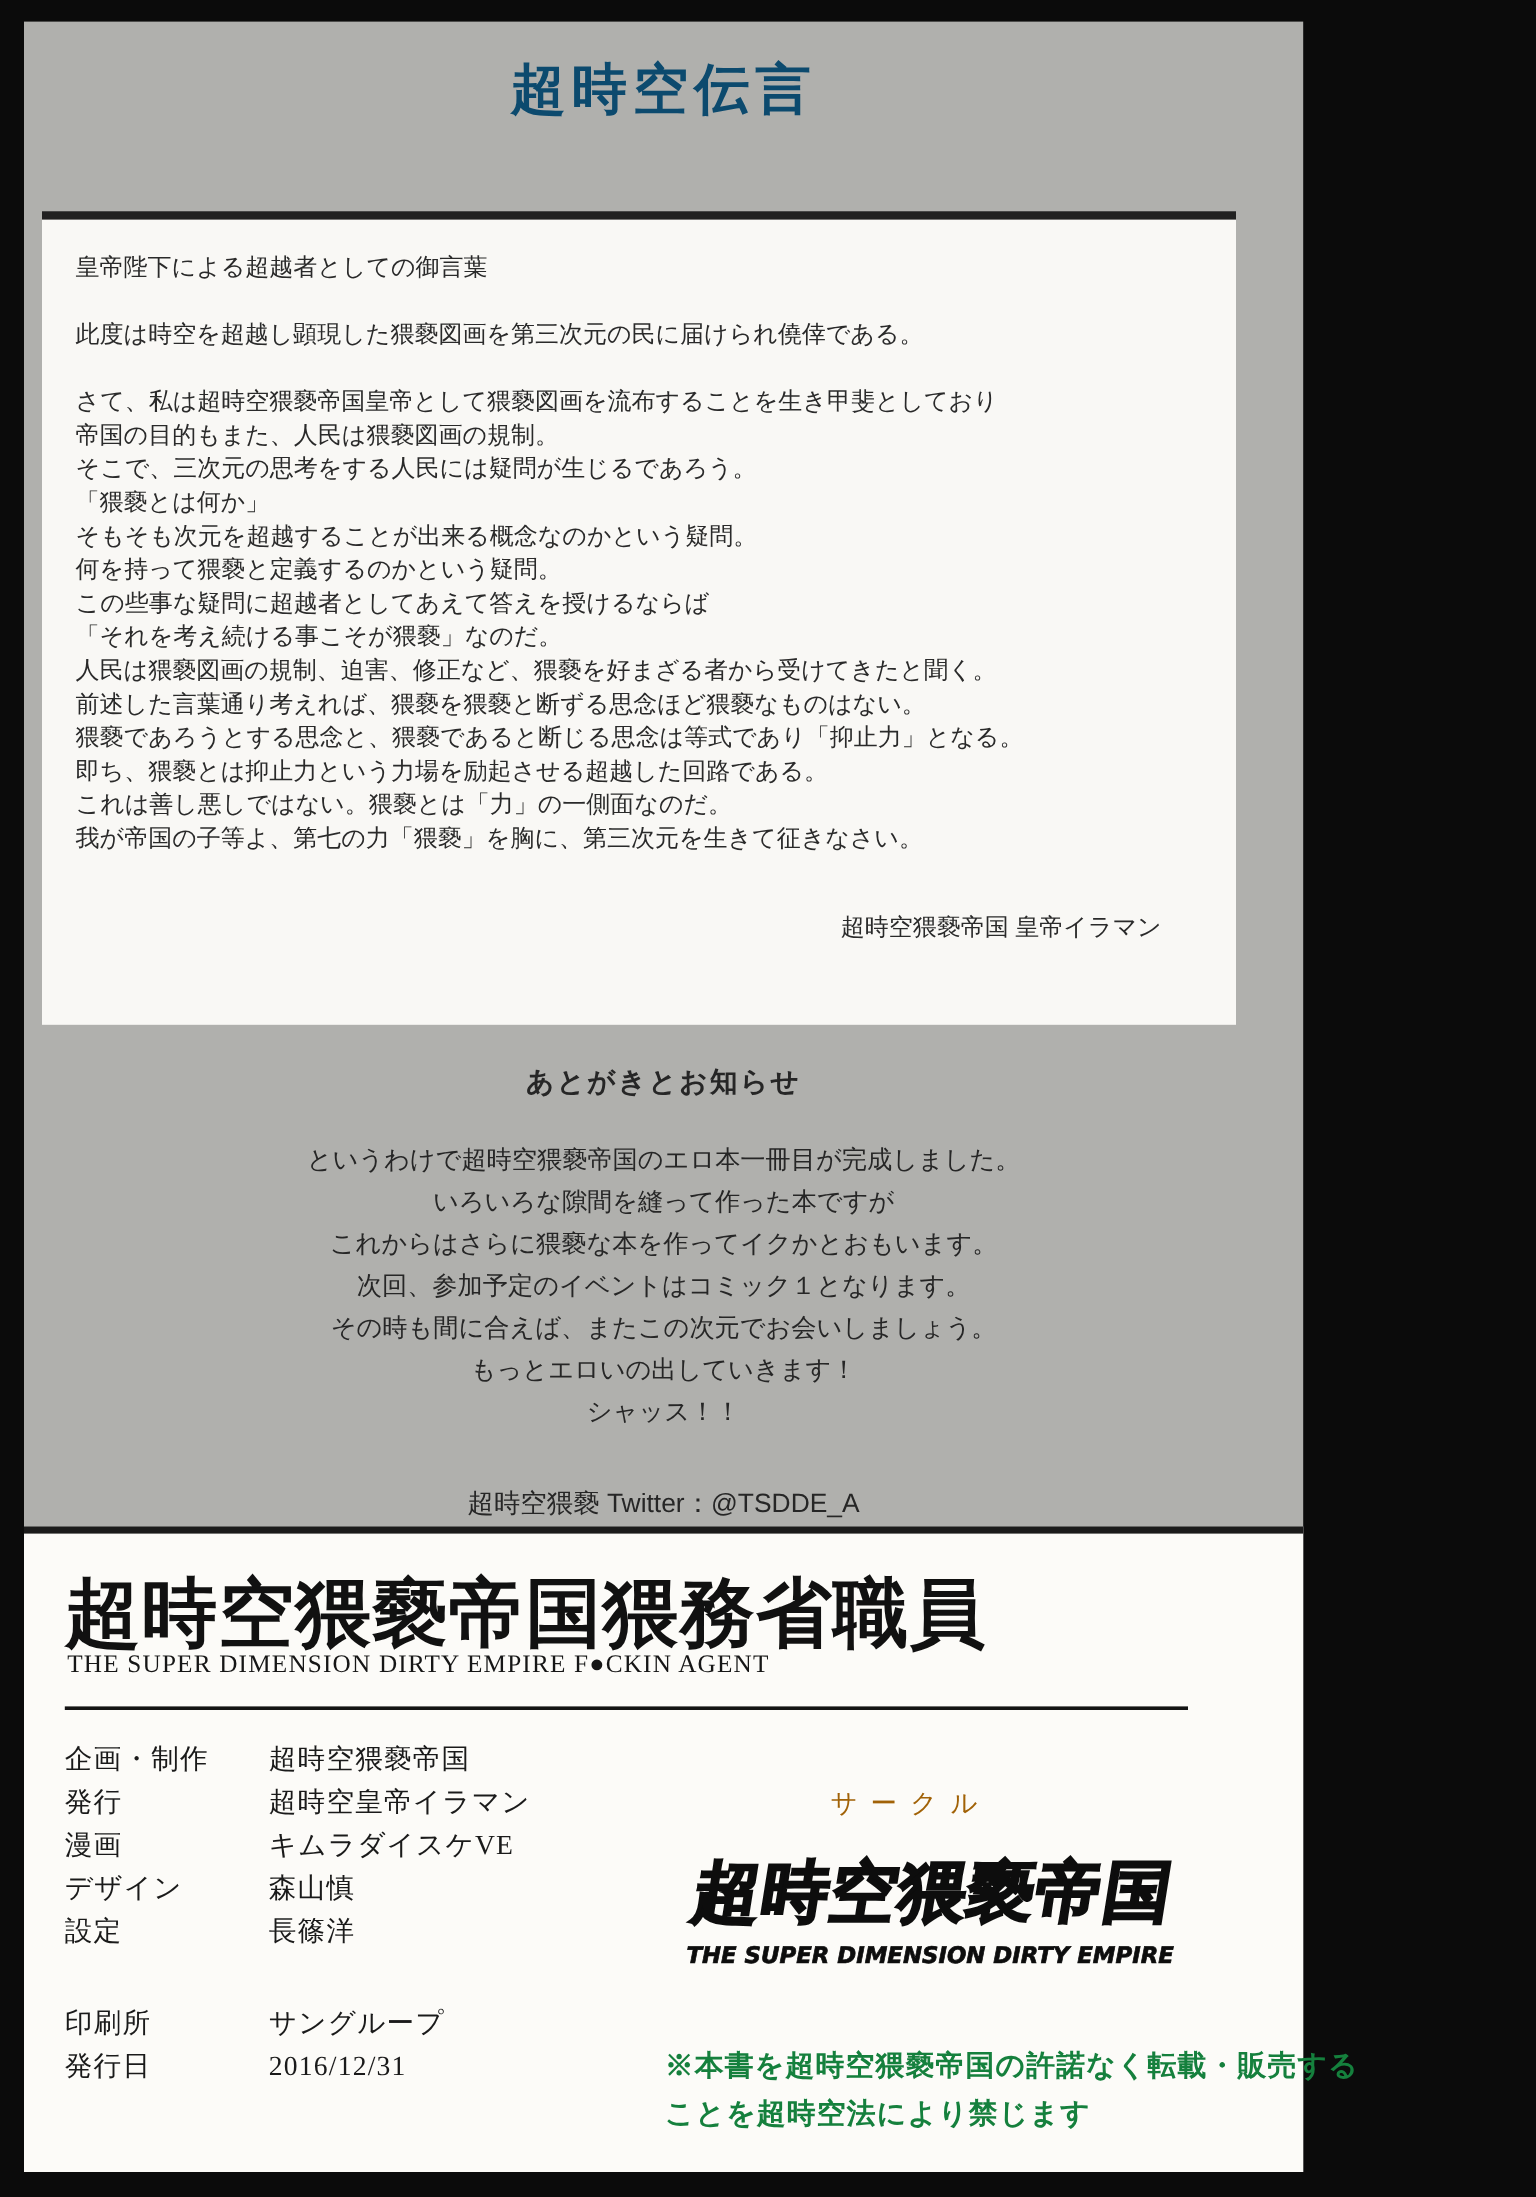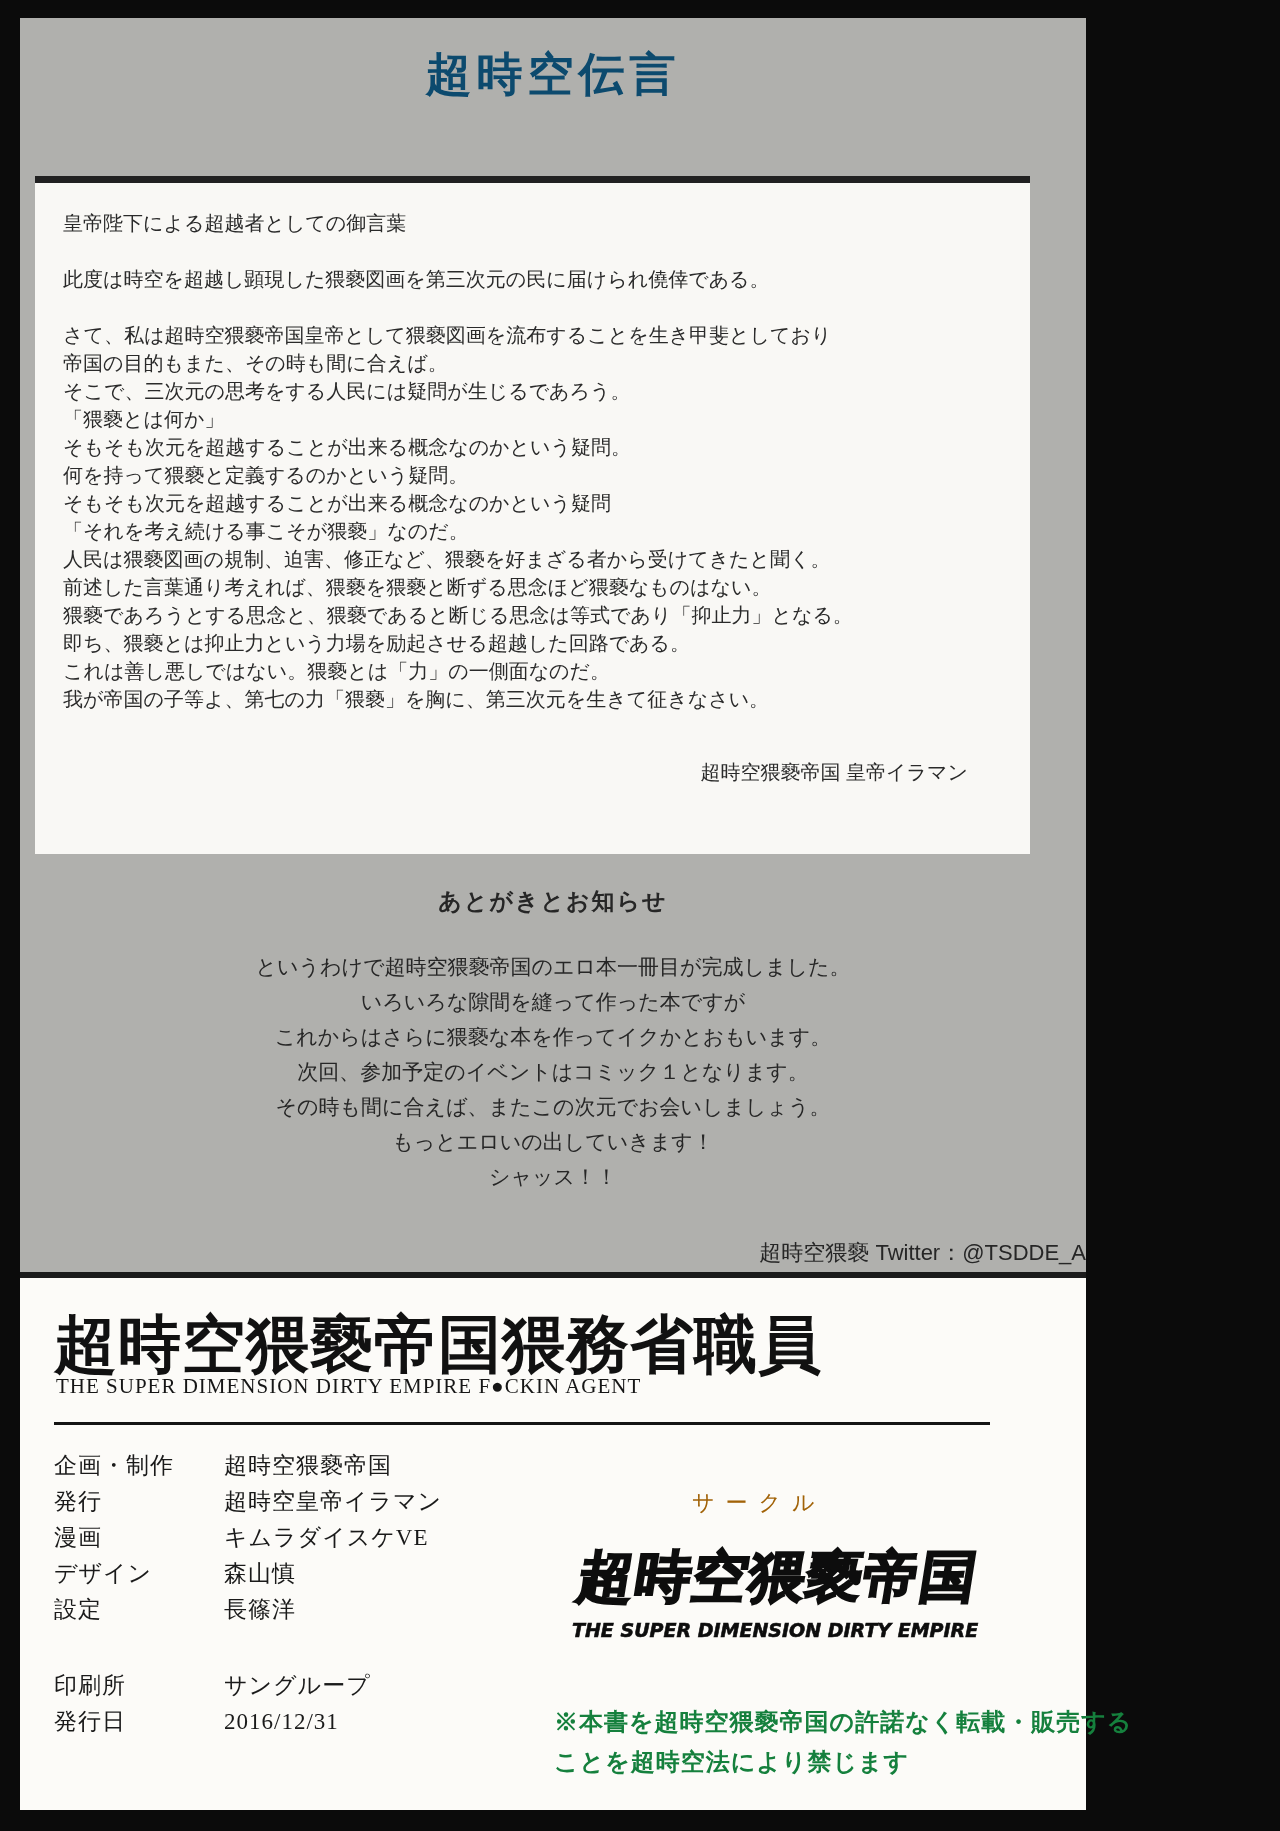--- a/index.html
+++ b/index.html
@@ -18,21 +18,21 @@
                padding:26px 40px 0 28px;}
   .msg-line{font-size:20px;line-height:28px;color:#2a2a2a;white-space:nowrap;}
   .msg-gap{margin-bottom:28px;}
   .signature{margin-top:46px;text-align:right;padding-right:22px;
              font-size:20px;color:#2a2a2a;}
 
   
   .afterword{position:absolute;left:0;top:868px;width:100%;text-align:center;color:#262626;}
   .aw-heading{font-size:23px;font-weight:bold;margin-bottom:32px;letter-spacing:2px;font-family:Liberation Serif, serif;}
   .aw-line{font-size:21px;line-height:35px;}
-  .aw-twitter{margin-top:44px;font-size:22px;text-align:right;}
+  .aw-twitter{margin-top:44px;font-size:22px;}
 
   
   .colophon{position:absolute;left:0;top:1254px;width:100%;height:538px;
             background:#fcfbf8;border-top:6px solid #1b1b1b;box-sizing:border-box;}
   .c-title{position:absolute;left:34px;top:24px;
            font-family:"Liberation Serif","DejaVu Serif",serif;
            font-size:63px;font-weight:bold;letter-spacing:1px;color:#111;white-space:nowrap;}
   .c-sub{position:absolute;left:36px;top:96px;
          font-family:"Liberation Serif","DejaVu Serif",serif;
          font-size:21px;letter-spacing:1px;color:#161616;white-space:nowrap;}
@@ -67,26 +67,26 @@
 
 <div class="canvas">
   <div class="page">
 
     <div class="doc-title">超時空伝言</div>
 
     <div class="message-box">
       <div class="msg-line msg-gap">皇帝陛下による超越者としての御言葉</div>
       <div class="msg-line msg-gap">此度は時空を超越し顕現した猥褻図画を第三次元の民に届けられ僥倖である。</div>
       <div class="msg-line">さて、私は超時空猥褻帝国皇帝として猥褻図画を流布することを生き甲斐としており</div>
-      <div class="msg-line">帝国の目的もまた、その時も間に合えば。</div>
+      <div class="msg-line">帝国の目的もまた、人民は猥褻図画の規制。</div>
       <div class="msg-line">そこで、三次元の思考をする人民には疑問が生じるであろう。</div>
       <div class="msg-line">「猥褻とは何か」</div>
       <div class="msg-line">そもそも次元を超越することが出来る概念なのかという疑問。</div>
       <div class="msg-line">何を持って猥褻と定義するのかという疑問。</div>
-      <div class="msg-line">そもそも次元を超越することが出来る概念なのかという疑問</div>
+      <div class="msg-line">この些事な疑問に超越者としてあえて答えを授けるならば</div>
       <div class="msg-line">「それを考え続ける事こそが猥褻」なのだ。</div>
       <div class="msg-line">人民は猥褻図画の規制、迫害、修正など、猥褻を好まざる者から受けてきたと聞く。</div>
       <div class="msg-line">前述した言葉通り考えれば、猥褻を猥褻と断ずる思念ほど猥褻なものはない。</div>
       <div class="msg-line">猥褻であろうとする思念と、猥褻であると断じる思念は等式であり「抑止力」となる。</div>
       <div class="msg-line">即ち、猥褻とは抑止力という力場を励起させる超越した回路である。</div>
       <div class="msg-line">これは善し悪しではない。猥褻とは「力」の一側面なのだ。</div>
       <div class="msg-line">我が帝国の子等よ、第七の力「猥褻」を胸に、第三次元を生きて征きなさい。</div>
       <div class="signature">超時空猥褻帝国 皇帝イラマン</div>
     </div>
 

